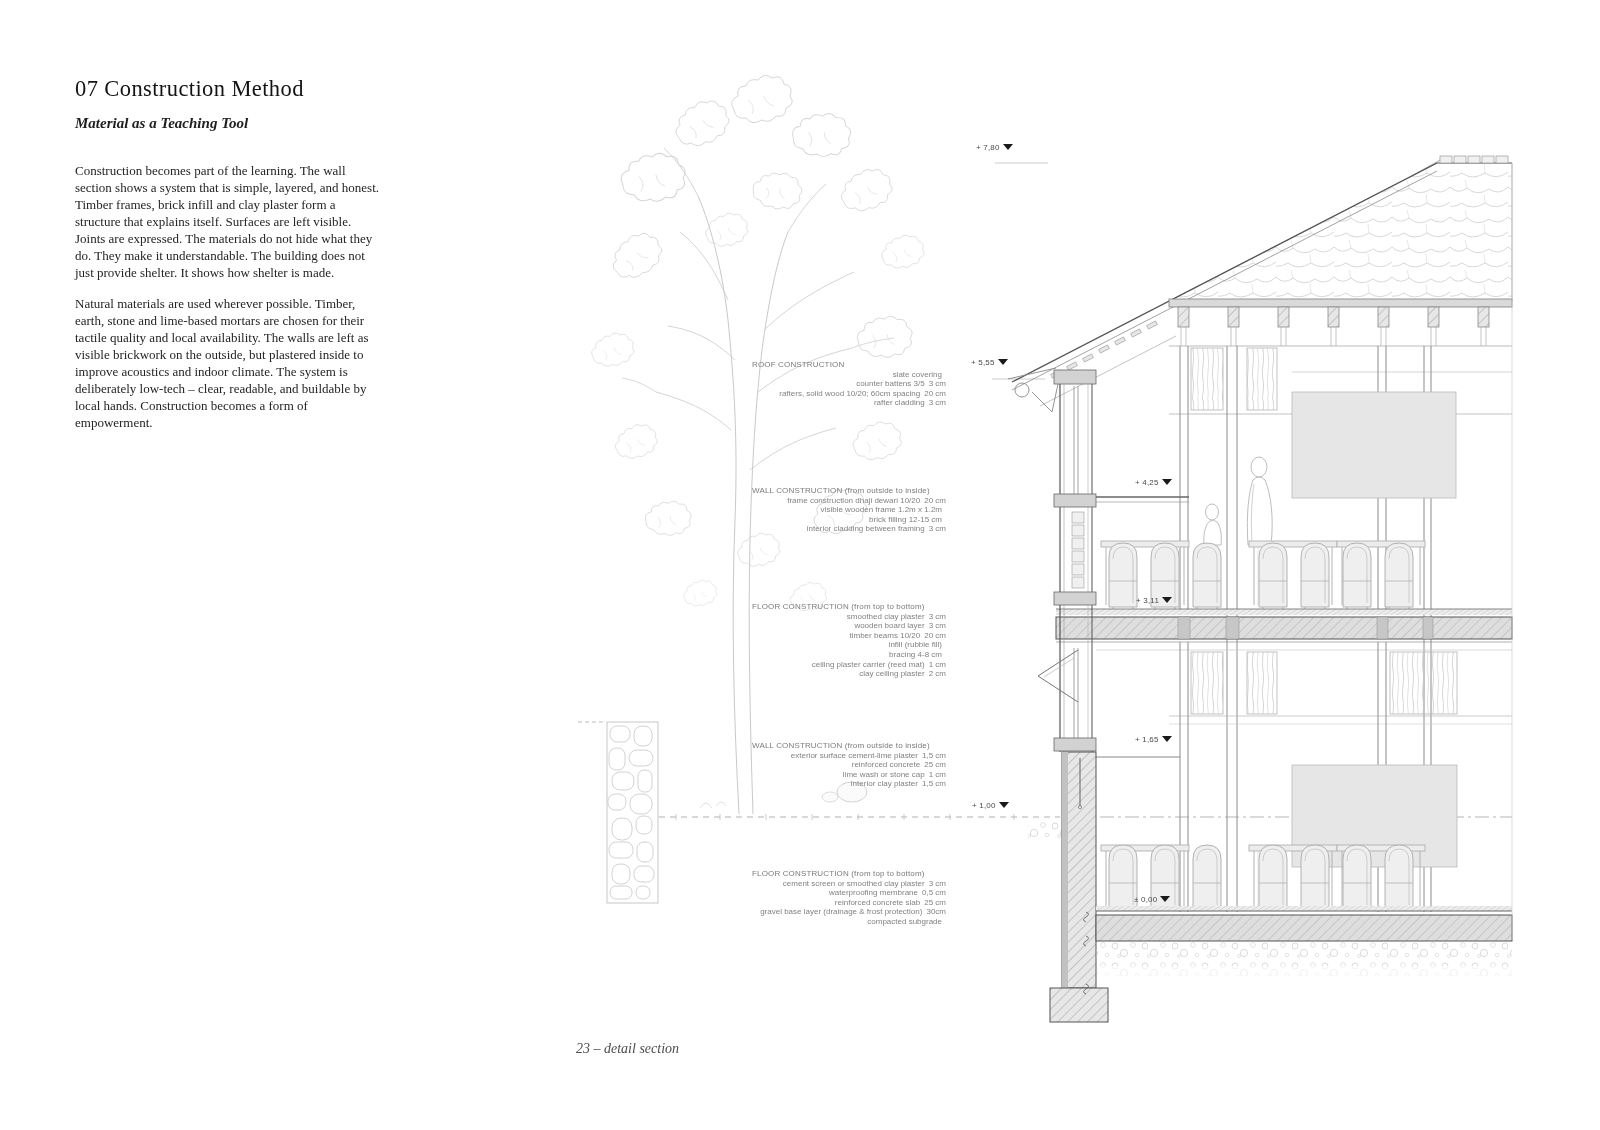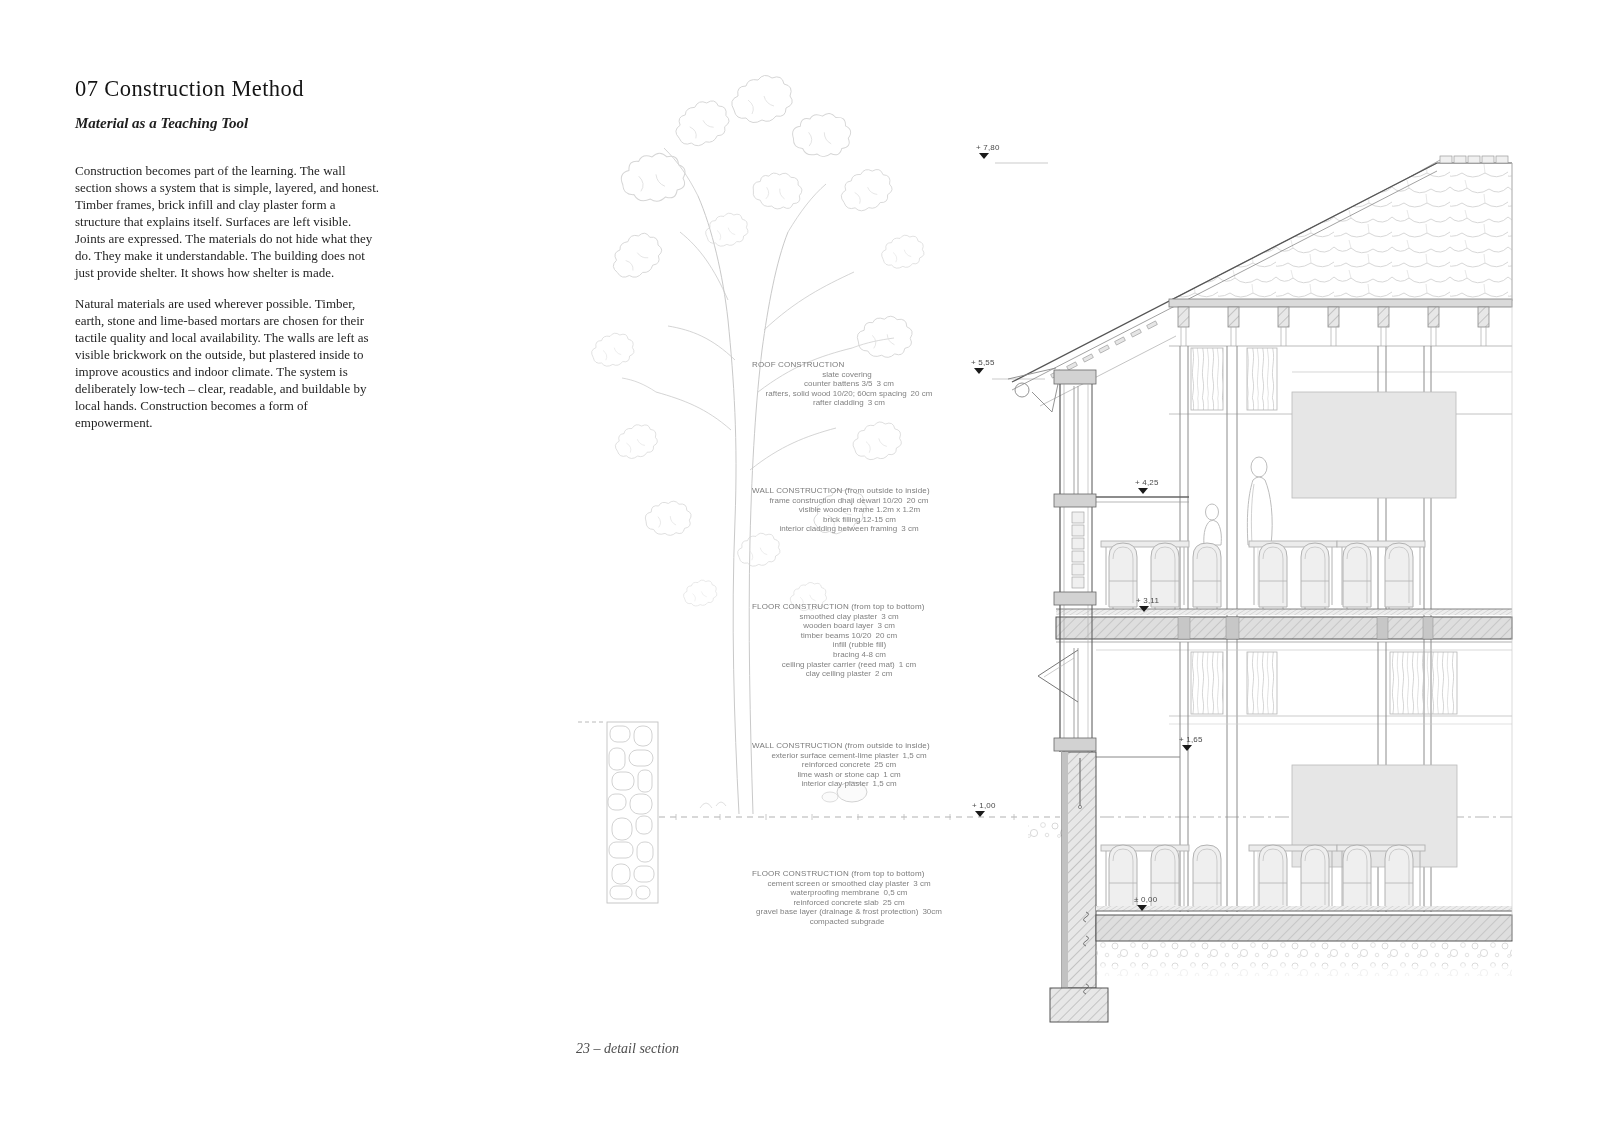--- a/index.html
+++ b/index.html
@@ -11,27 +11,27 @@
   
   #textcol{position:absolute;left:75px;top:76px;width:308px;color:#242424;}
   #page-title{font-size:22.5px;font-weight:400;letter-spacing:.4px;color:#131313;margin:0 0 13px 0;}
   #page-subtitle{font-size:15px;font-style:italic;font-weight:700;color:#202020;margin:0 0 30px 0;}
   .body-par{font-size:13px;line-height:17px;margin:0 0 14px 0;}
 
   
   .annot{position:absolute;width:194px;font-family:"Liberation Sans",sans-serif;
          font-size:8px;line-height:9.6px;color:#828282;}
   .annot-title{color:#7b7b7b;letter-spacing:.15px;}
-  .annot-row{display:flex;justify-content:center;}
+  .annot-row{display:flex;justify-content:flex-end;}
   .annot-label{white-space:nowrap;}
   .annot-label.ind{padding-left:25px;}
   .annot-value{white-space:nowrap;text-align:right;padding-left:4px;}
 
   
-  .lvl{position:absolute;display:flex;flex-direction:column;align-items:flex-start;
+  .lvl{position:absolute;display:flex;align-items:flex-start;
        font-family:"Liberation Sans",sans-serif;font-size:8px;color:#4b4b4b;}
   .lvl-label{white-space:nowrap;letter-spacing:.2px;}
   .lvl-tri{width:0;height:0;border-left:5.5px solid transparent;border-right:5.5px solid transparent;
            border-top:6.5px solid #1a1a1a;margin-left:3px;margin-top:1px;}
 
   #footer{position:absolute;left:576px;top:1041px;font-size:14px;font-style:italic;color:#4d4d4d;}
 </style>
 </head>
 <body>
 
@@ -492,21 +492,21 @@
         <span class="lvl-tri"></span>
       </div>
       <div class="lvl" style="left: 1135px; top: 478px;">
         <span class="lvl-label">+ 4,25</span>
         <span class="lvl-tri"></span>
       </div>
       <div class="lvl" style="left: 1136px; top: 596px;">
         <span class="lvl-label">+ 3,11</span>
         <span class="lvl-tri"></span>
       </div>
-      <div class="lvl" style="left: 1135px; top: 735px; margin-left: 44px;">
+      <div class="lvl" style="left: 1135px; top: 735px;">
         <span class="lvl-label">+ 1,65</span>
         <span class="lvl-tri"></span>
       </div>
       <div class="lvl" style="left: 972px; top: 801px;">
         <span class="lvl-label">+ 1,00</span>
         <span class="lvl-tri"></span>
       </div>
       <div class="lvl" style="left: 1134px; top: 895px;">
         <span class="lvl-label">± 0,00</span>
         <span class="lvl-tri"></span>

